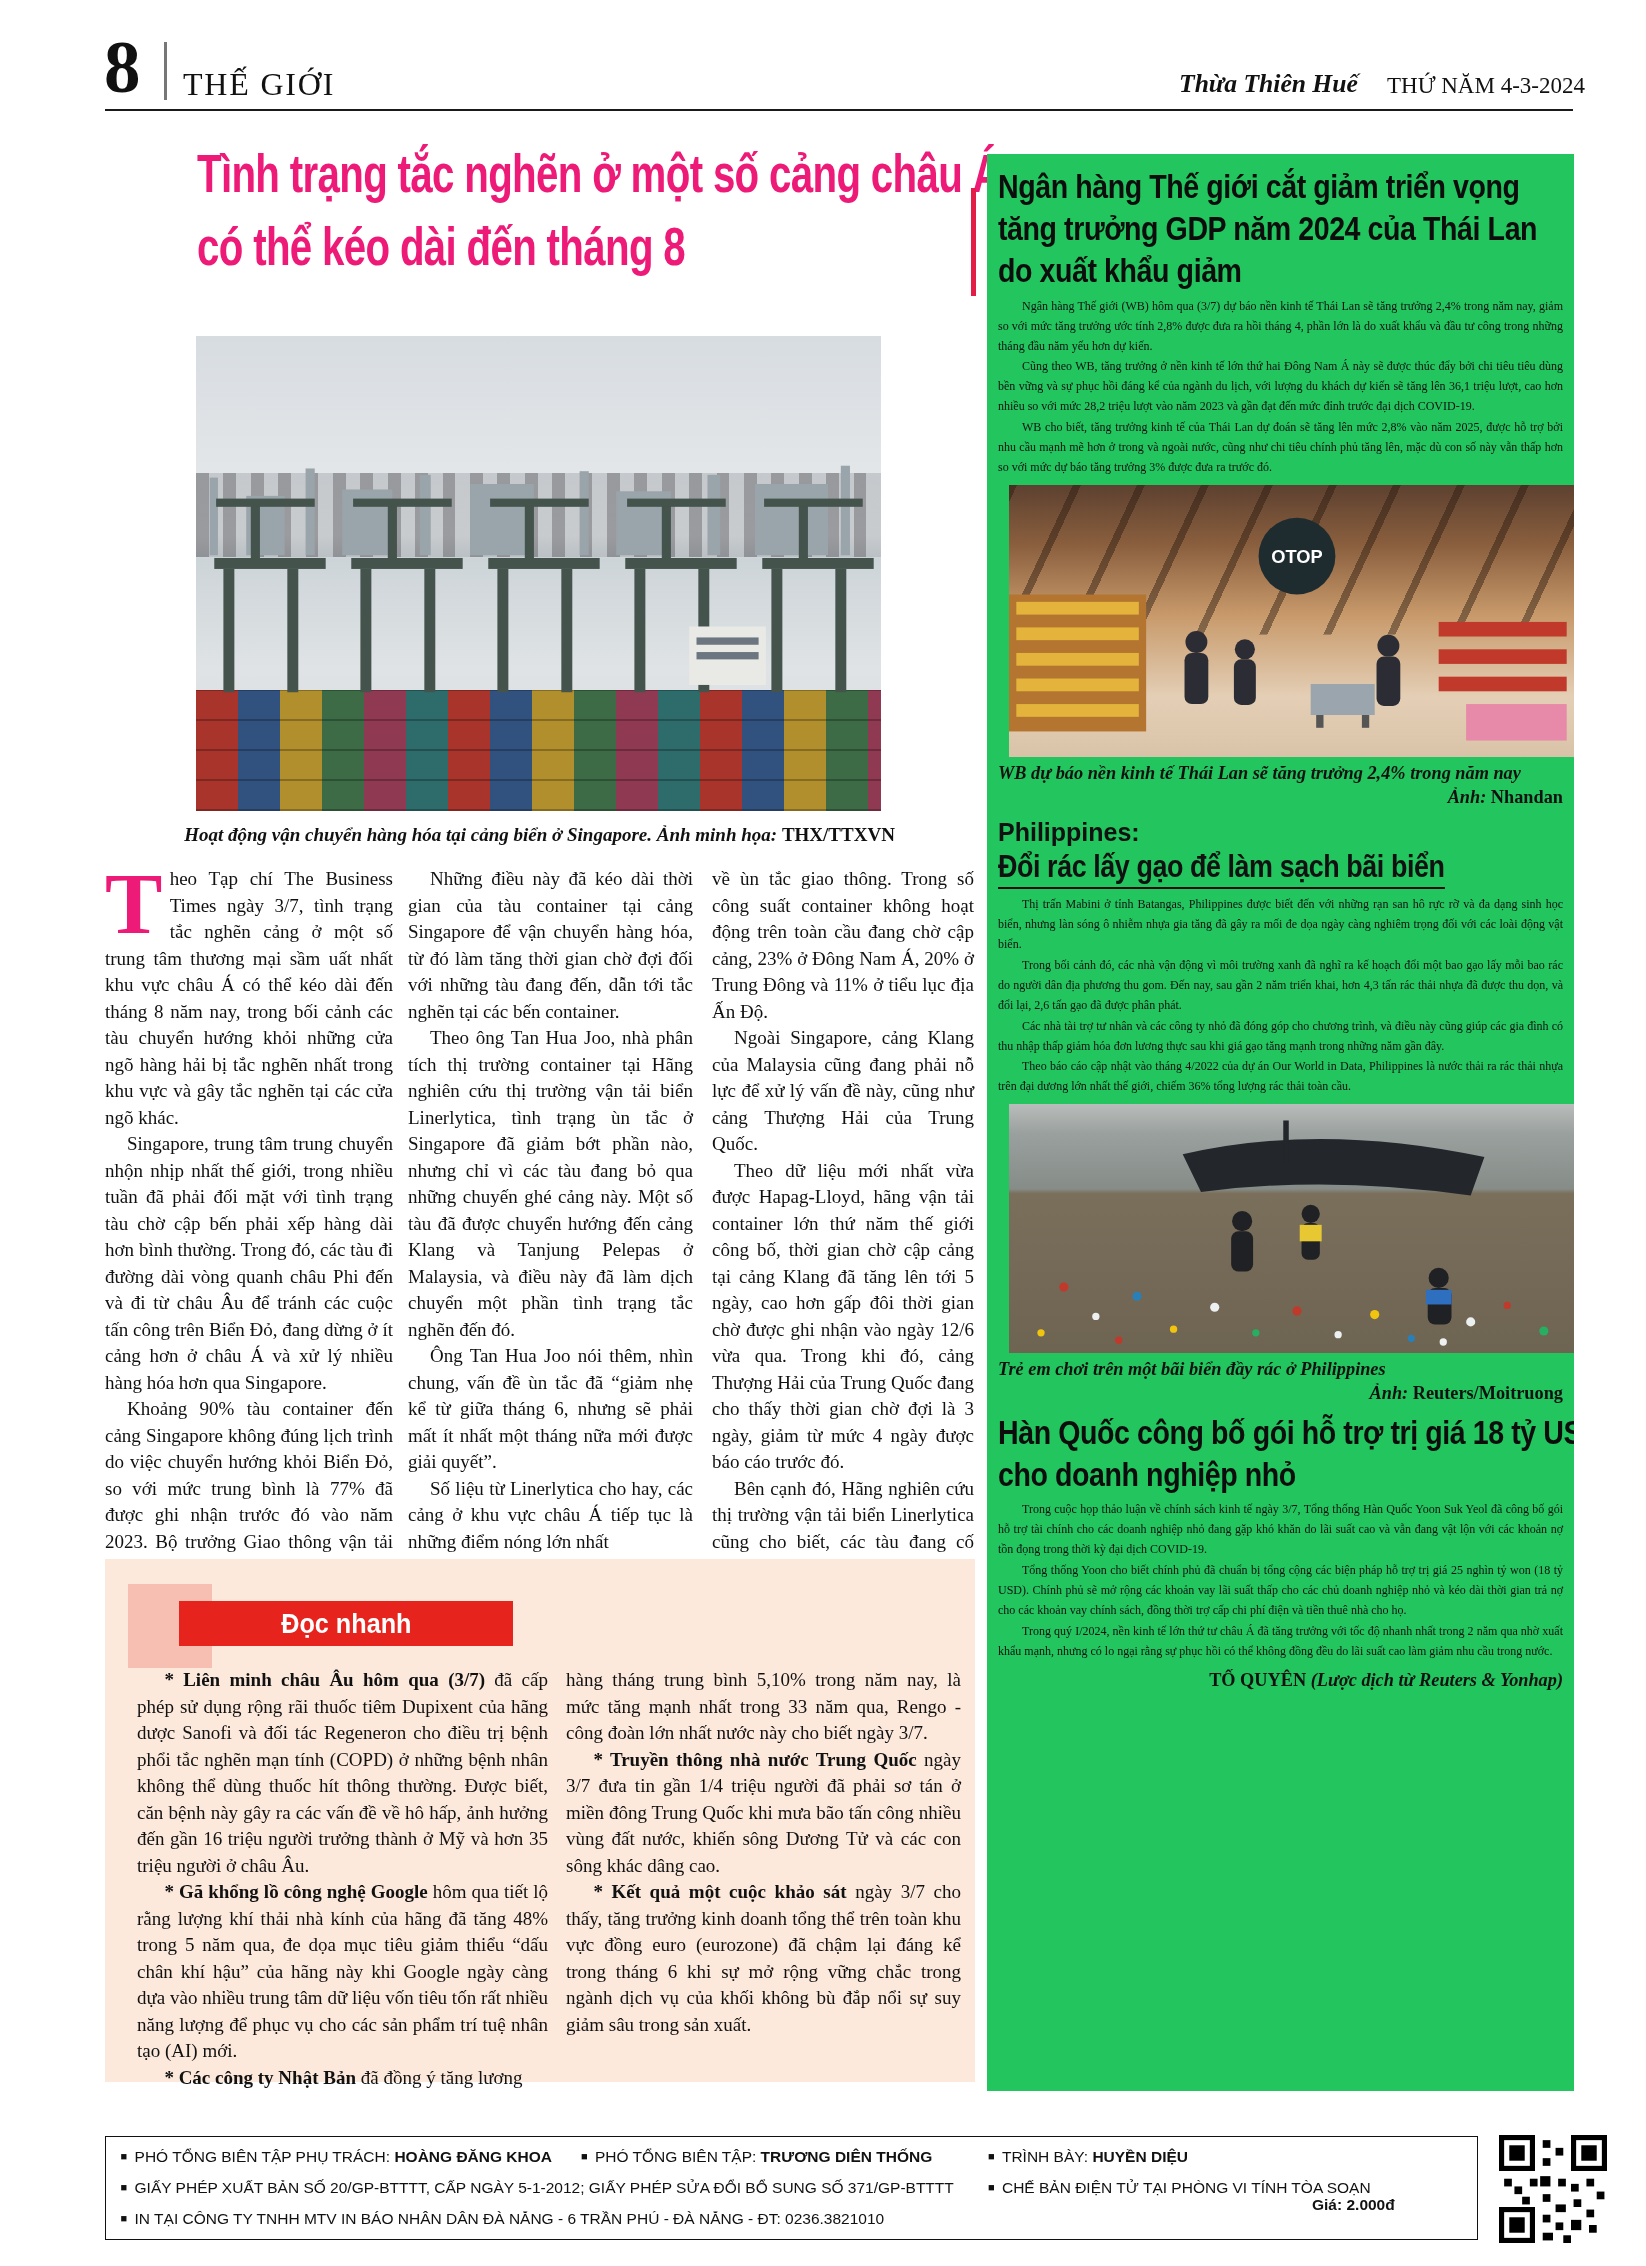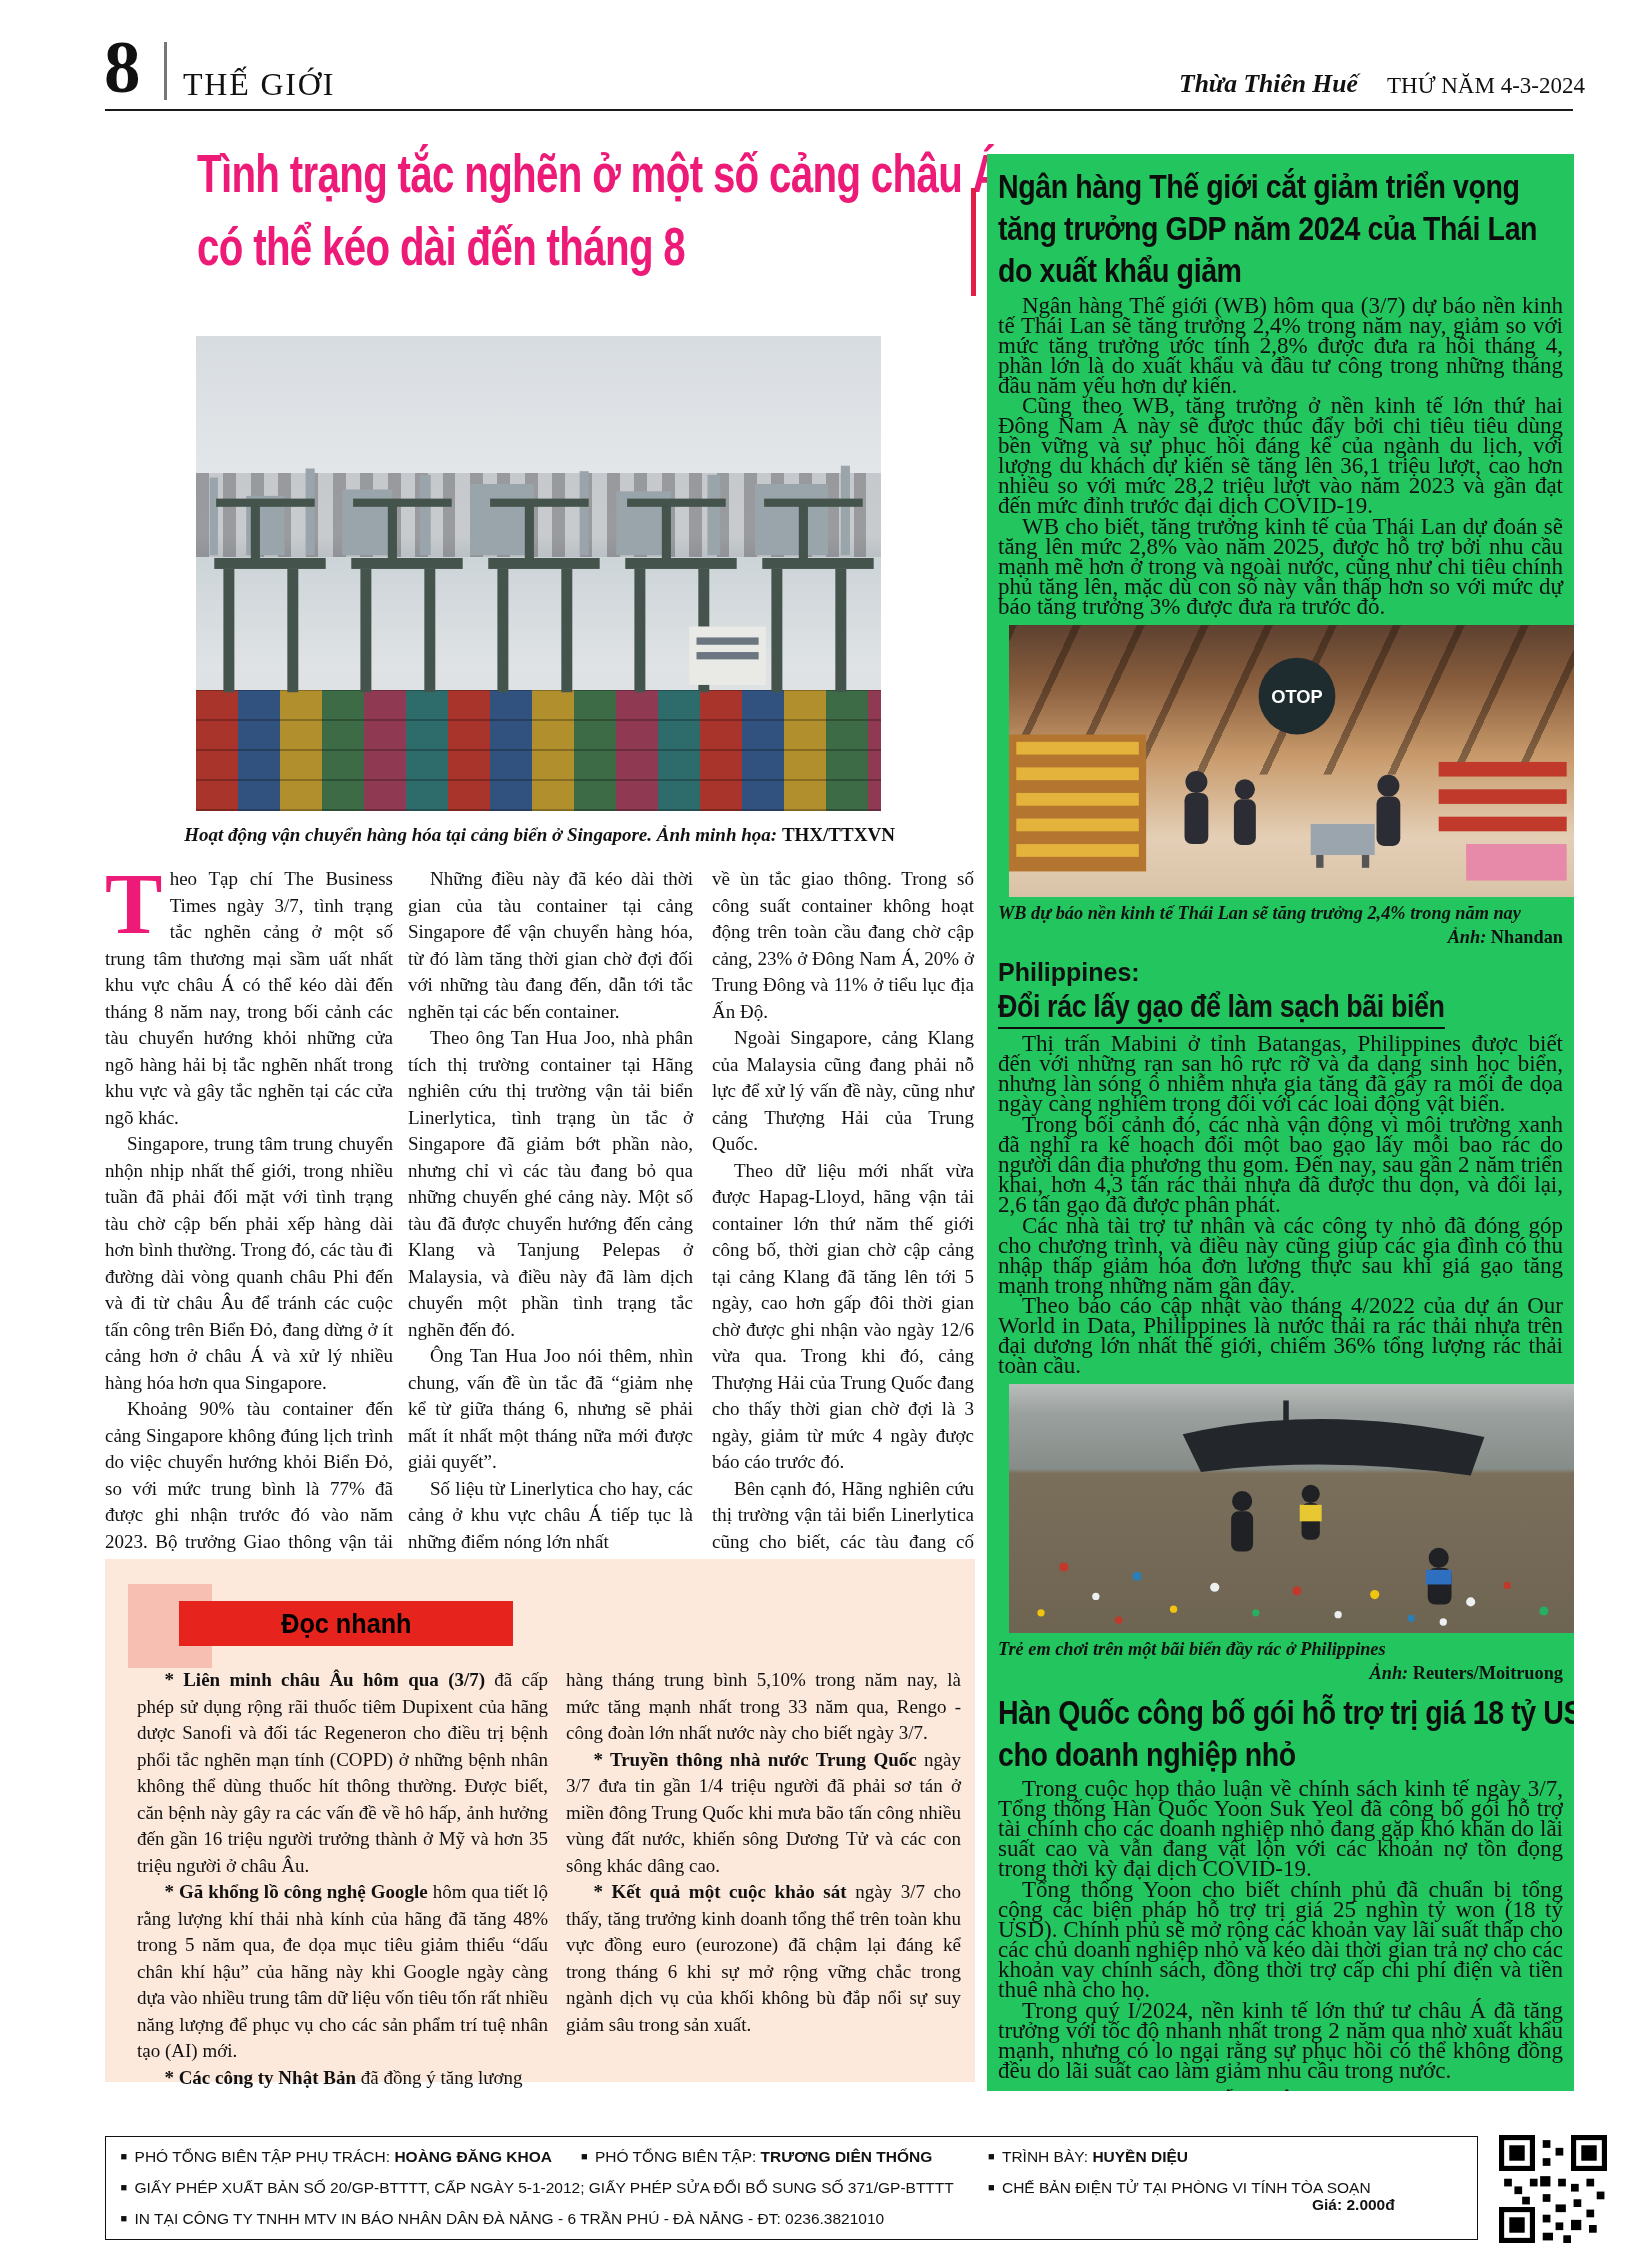--- a/index.html
+++ b/index.html
@@ -55,21 +55,21 @@
   .col2{left:408px;width:285px;}
   .col3{left:712px;width:262px;}
   .dropcap{float:left;font-size:86px;line-height:69px;color:#ed1a78;font-weight:bold;
            padding:3.7px 7.3px 0 0;}
   .byline-block{margin-top:27.4px;text-align:right;font-weight:bold;font-size:19px;line-height:25px;}
   .byline-src{font-style:italic;font-size:18.3px;}
 
   
   .quick-box{left:105px;top:1559px;width:870px;height:523px;background:#fce9dc;}
   .qr-sq{left:23px;top:25px;width:84px;height:84px;background:#f6bfb2;}
-  .qr-bar{left:74px;top:42px;width:334px;height:45px;background:#e6231c;color:#000000;
+  .qr-bar{left:74px;top:42px;width:334px;height:45px;background:#e6231c;color:#ffffff;
           display:flex;align-items:center;justify-content:center;}
   .qr-bar span{font-family:"Liberation Sans",sans-serif;font-weight:bold;font-size:28px;
                transform:scaleX(.9);}
   .qr-col{top:108px;font-size:19px;line-height:26.5px;text-align:justify;}
   .qr-col p{margin:0;text-indent:27.4px;}
   .qr-col p.cont{text-indent:0;}
   .qr-col .lead{font-weight:bold;}
   .qr-col1{left:32px;width:411px;}
   .qr-col2{left:461px;width:395px;}
   .qr-byline{margin-top:9.1px;text-align:right;font-weight:bold;font-size:19px;line-height:25.6px;}
@@ -77,21 +77,21 @@
   
   .right-col{left:987px;top:154px;width:587px;height:1937px;background:#22c55e;
              box-sizing:border-box;padding:11px 11px 0 11px;overflow:hidden;}
   .cond-r{font-family:"Liberation Sans",sans-serif;font-weight:bold;font-size:34px;
           line-height:42px;letter-spacing:-0.5px;white-space:nowrap;
           transform:scaleX(.84);transform-origin:0 0;color:#0d0d0d;}
   .cond-r2{font-family:"Liberation Sans",sans-serif;font-weight:bold;font-size:32px;
           line-height:38px;letter-spacing:-0.5px;white-space:nowrap;display:inline-block;
           transform:scaleX(.84);transform-origin:0 0;border-bottom:2.7px solid #0d0d0d;
           padding-bottom:1.8px;}
-  .rc-body{font-size:23px;line-height:20px;text-align:justify;margin-top:4.6px;}
+  .rc-body{font-size:12px;line-height:20px;text-align:justify;margin-top:4.6px;}
   .rc-body p{margin:0 0 0.9px 0;text-indent:24px;}
   .rc-photo{position:relative;margin:7.3px 0 4.6px 0;}
   .rc-cap{font-size:18.3px;font-weight:bold;font-style:italic;line-height:24px;}
   .rc-credit{text-align:right;font-size:18.3px;line-height:24px;font-weight:bold;}
   .rc-credit .lbl{font-style:italic;}
   .kicker{font-family:"Liberation Sans",sans-serif;font-weight:bold;font-size:25px;
           margin-top:9.1px;line-height:29px;}
   .rc-byline{text-align:right;font-weight:bold;font-size:18.3px;line-height:24px;margin-top:7.3px;}
   .rc-byline .byline-src{font-size:18.3px;}
 

